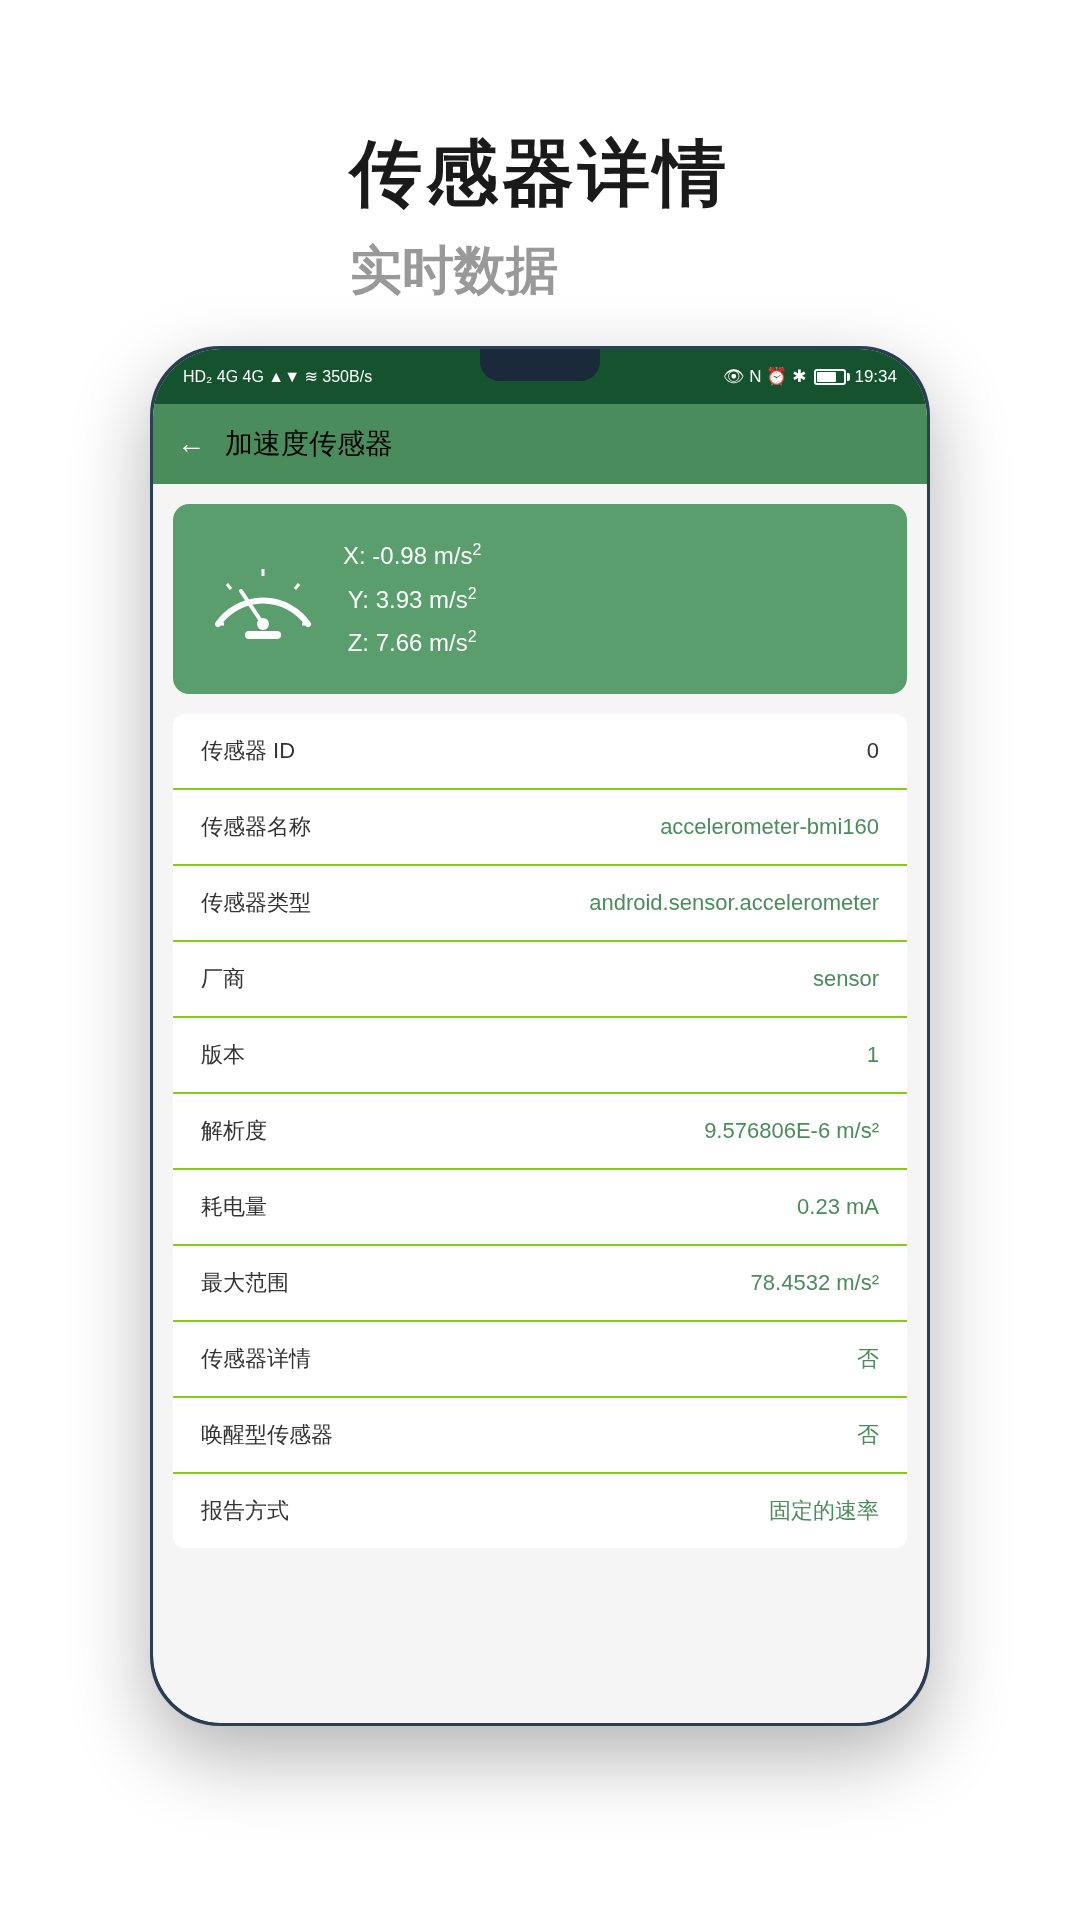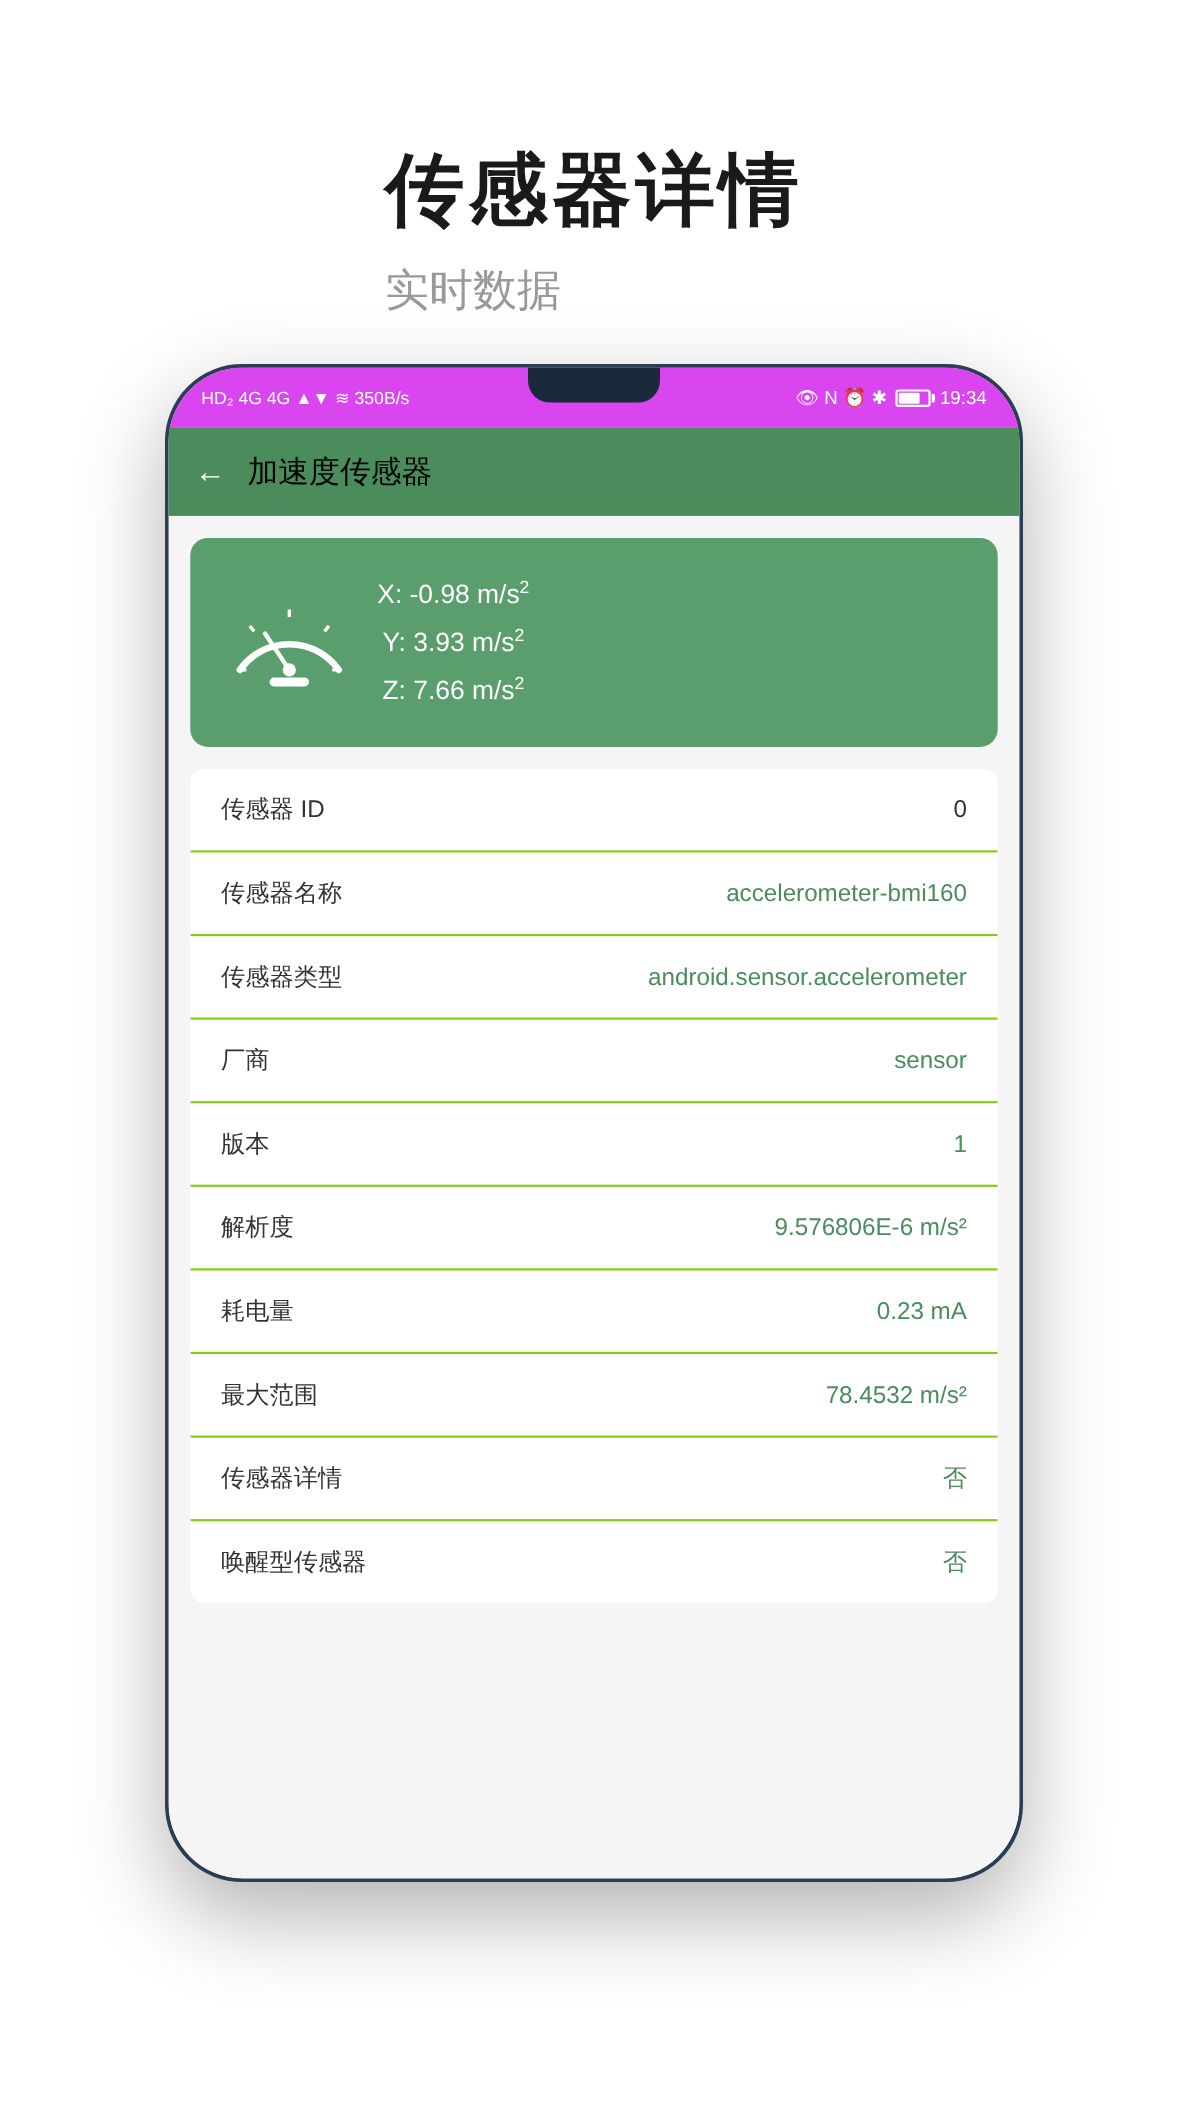--- a/index.html
+++ b/index.html
@@ -23,24 +23,24 @@
 
     .page-title {
       font-size: 72px;
       font-weight: 900;
       color: #1a1a1a;
       letter-spacing: 4px;
       line-height: 1.2;
     }
 
     .page-subtitle {
-      font-size: 40px;
+      font-size: 52px;
       color: #999999;
       margin-top: 20px;
-      font-weight: 400;
+      font-weight: 700;
     }
 
     
     .phone-mockup {
       width: 780px;
       height: 1380px;
       background: #1a2a3a;
       border-radius: 70px;
       position: relative;
       box-shadow: 0 30px 80px rgba(0,0,0,0.3);
@@ -80,21 +80,21 @@
       width: 120px;
       height: 32px;
       background: #1a2a3a;
       border-radius: 0 0 20px 20px;
       z-index: 10;
     }
 
     
     .status-bar {
       height: 55px;
-      background: #d946ef;
+      background: #14532d;
       display: flex;
       align-items: center;
       justify-content: space-between;
       padding: 0 30px;
       font-size: 18px;
       color: white;
       font-weight: 500;
     }
 
     .status-left {
@@ -326,16 +326,20 @@
           <span class="info-value">78.4532 m/s²</span>
         </div>
         <div class="info-row">
           <span class="info-label">传感器详情</span>
           <span class="info-value">否</span>
         </div>
         <div class="info-row">
           <span class="info-label">唤醒型传感器</span>
           <span class="info-value">否</span>
         </div>
+        <div class="info-row">
+          <span class="info-label">报告方式</span>
+          <span class="info-value">固定的速率</span>
+        </div>
       </div>
 
   </div>
 </div>
 
 </body></html>

